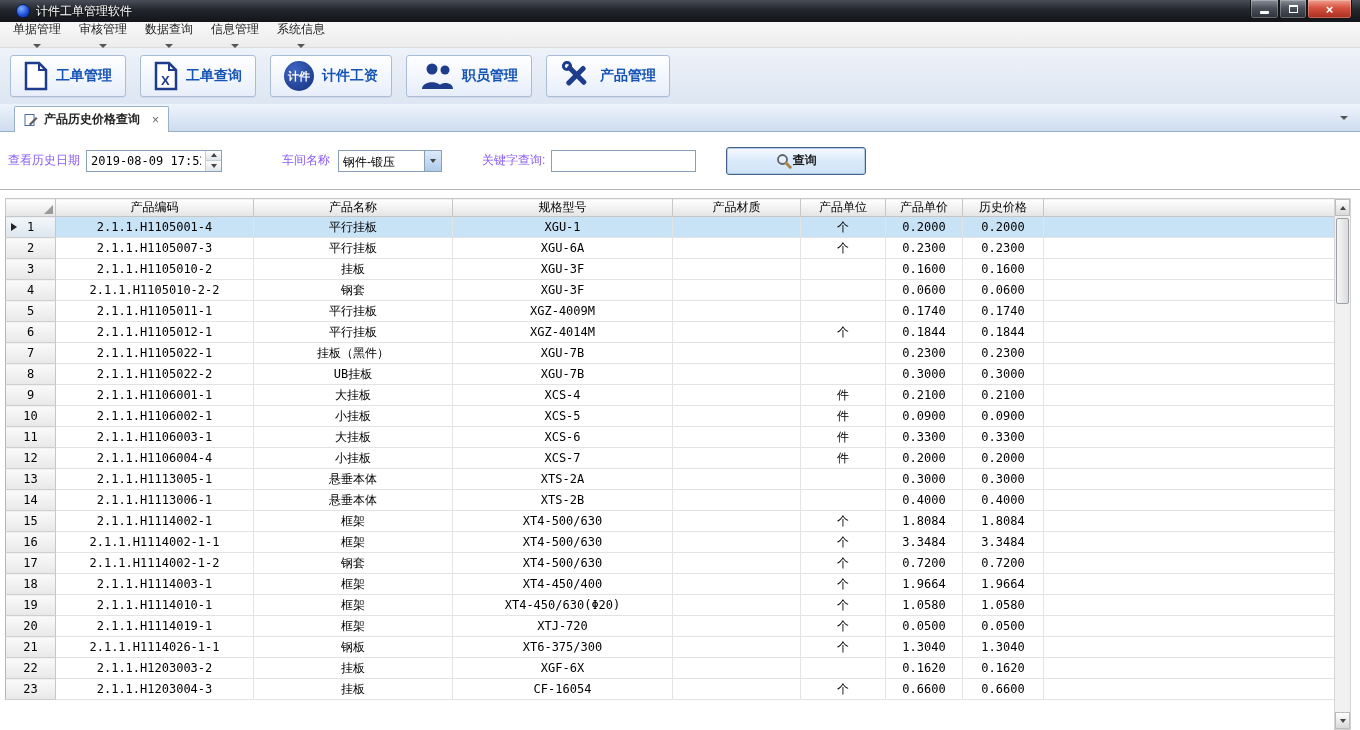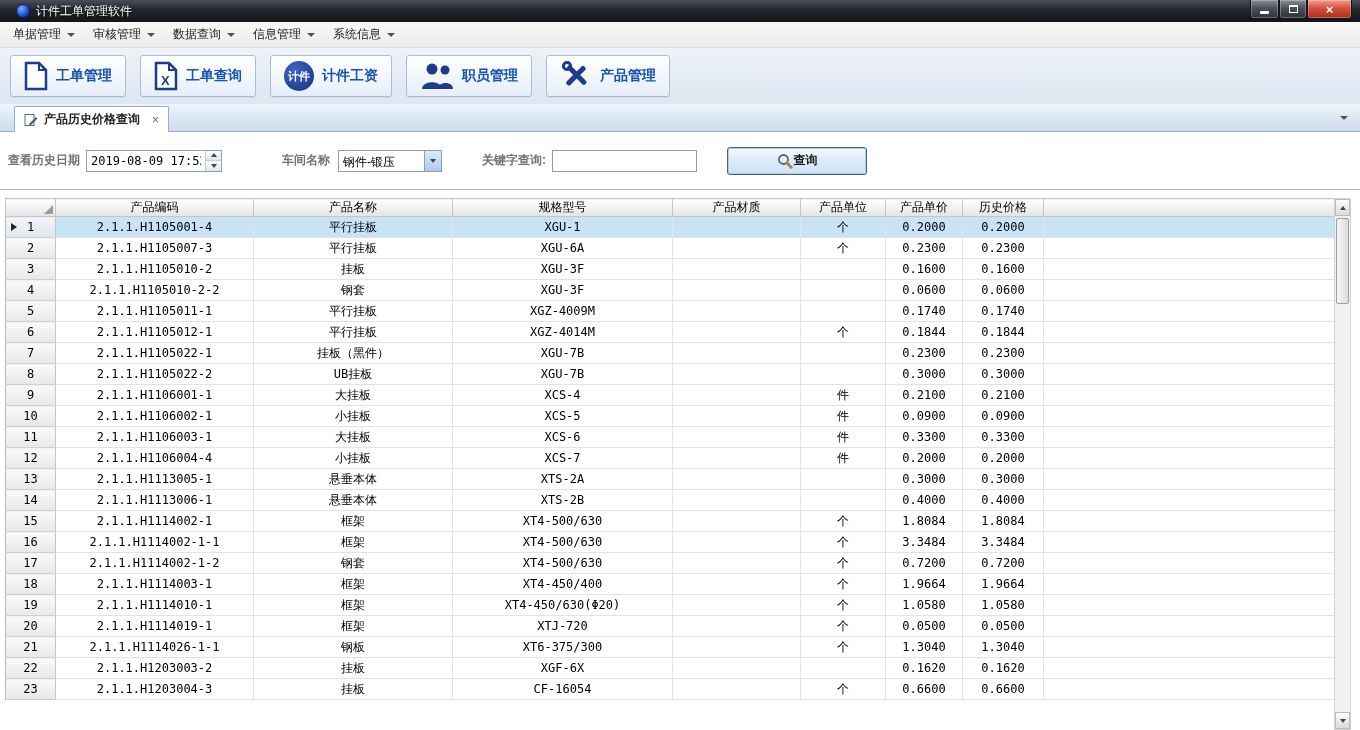--- a/index.html
+++ b/index.html
@@ -17,21 +17,21 @@
     background:linear-gradient(#8a8f99,#4b505a 45%,#2e323a); box-shadow:inset 0 0 0 1px rgba(255,255,255,.25);
     display:flex; align-items:center; justify-content:center; color:#fff; }
   .win-btn.min { width:29px; } .win-btn.max { width:28px; } 
   .win-btn.close { width:45px; background:linear-gradient(#f0a090,#d6503e 45%,#a82f1f); font-size:13px; font-weight:bold; }
   .glyph-min { width:9px; height:3px; background:#fff; border-radius:1px; margin-top:7px; }
   .glyph-max { width:9px; height:8px; border:1px solid #fff; border-top-width:2px; background:transparent; }
 
   
   .menubar { height:26px; background:linear-gradient(#f8f8f8,#ececec); border-bottom:1px solid #dcdcdc;
     display:flex; align-items:center; padding-left:4px; }
-  .menu-item { display:flex; align-items:center; gap:6px; padding:4px 9px; color:#222; cursor:default; }
+  .menu-item { display:flex; align-items:center; gap:6px; padding:4px 9px; color:#222; cursor:default;flex-direction:column; }
   .caret-down { width:0; height:0; border-left:4px solid transparent; border-right:4px solid transparent; border-top:4px solid #555; }
 
   
   .toolbar { height:56px; background:linear-gradient(#eef2f9,#dde6f2); display:flex; align-items:center;
     padding-left:10px; gap:14px; }
   .tool-btn { display:flex; align-items:center; gap:8px; height:42px; padding:0 13px;
     border:1px solid #a9bdd6; border-radius:3px; background:linear-gradient(#ffffff,#e7eefa);
     box-shadow:0 1px 1px rgba(0,0,0,.06); color:#1553b5; font-size:14px; font-weight:700; cursor:default; }
   .badge-circle { width:30px; height:30px; border-radius:50%; color:#fff; font-size:11px;
     background:radial-gradient(circle at 35% 30%, #3f66c4, #14307c); display:flex; align-items:center; justify-content:center; }
@@ -40,21 +40,21 @@
   .tabstrip { height:28px; background:linear-gradient(#eef4fb,#cddcef); border-bottom:1px solid #9ab0c9;
     display:flex; align-items:flex-end; }
   .tab { display:flex; align-items:center; gap:6px; height:26px; padding:0 9px; margin-left:14px; margin-bottom:-1px;
     background:#fff; border:1px solid #9ab0c9; border-bottom:none; border-radius:2px 2px 0 0; position:relative; z-index:2;
     font-weight:700; color:#222; }
   .tab-close { color:#666; font-size:12px; font-weight:400; margin-left:6px; cursor:default; }
   .tabstrip-caret { margin-left:auto; margin-right:12px; align-self:center; }
 
   
   .filterbar { height:58px; background:#fff; border-bottom:1px solid #b6b6b6; display:flex; align-items:center; }
-  .f-label { font-weight:700; color:#737373; }
+  .f-label { font-weight:400; color:#8b5cf6; }
   .date-wrap { display:flex; margin-left:6px; height:22px; border:1px solid #8aa0b8; background:#fff; }
   .date-wrap input { width:118px; border:none; outline:none; padding:0 4px; font:12px "DejaVu Sans Mono", monospace; }
   .spinner { width:16px; display:flex; flex-direction:column; border-left:1px solid #c3cedb; }
   .spin-btn { flex:1; background:linear-gradient(#fdfdfd,#dfe5ec); display:flex; align-items:center; justify-content:center; }
   .spin-btn + .spin-btn { border-top:1px solid #c3cedb; }
   .tri-up-s { width:0;height:0;border-left:3px solid transparent;border-right:3px solid transparent;border-bottom:4px solid #444; }
   .tri-down-s { width:0;height:0;border-left:3px solid transparent;border-right:3px solid transparent;border-top:4px solid #444; }
   .combo { display:flex; width:104px; height:22px; border:1px solid #8aa0b8; background:#fff; margin-left:8px; }
   .combo-value { flex:1; padding:3px 4px; overflow:hidden; white-space:nowrap; }
   .combo-btn { width:17px; background:linear-gradient(#dcebfa,#aecbe8); border-left:1px solid #8aa0b8;

